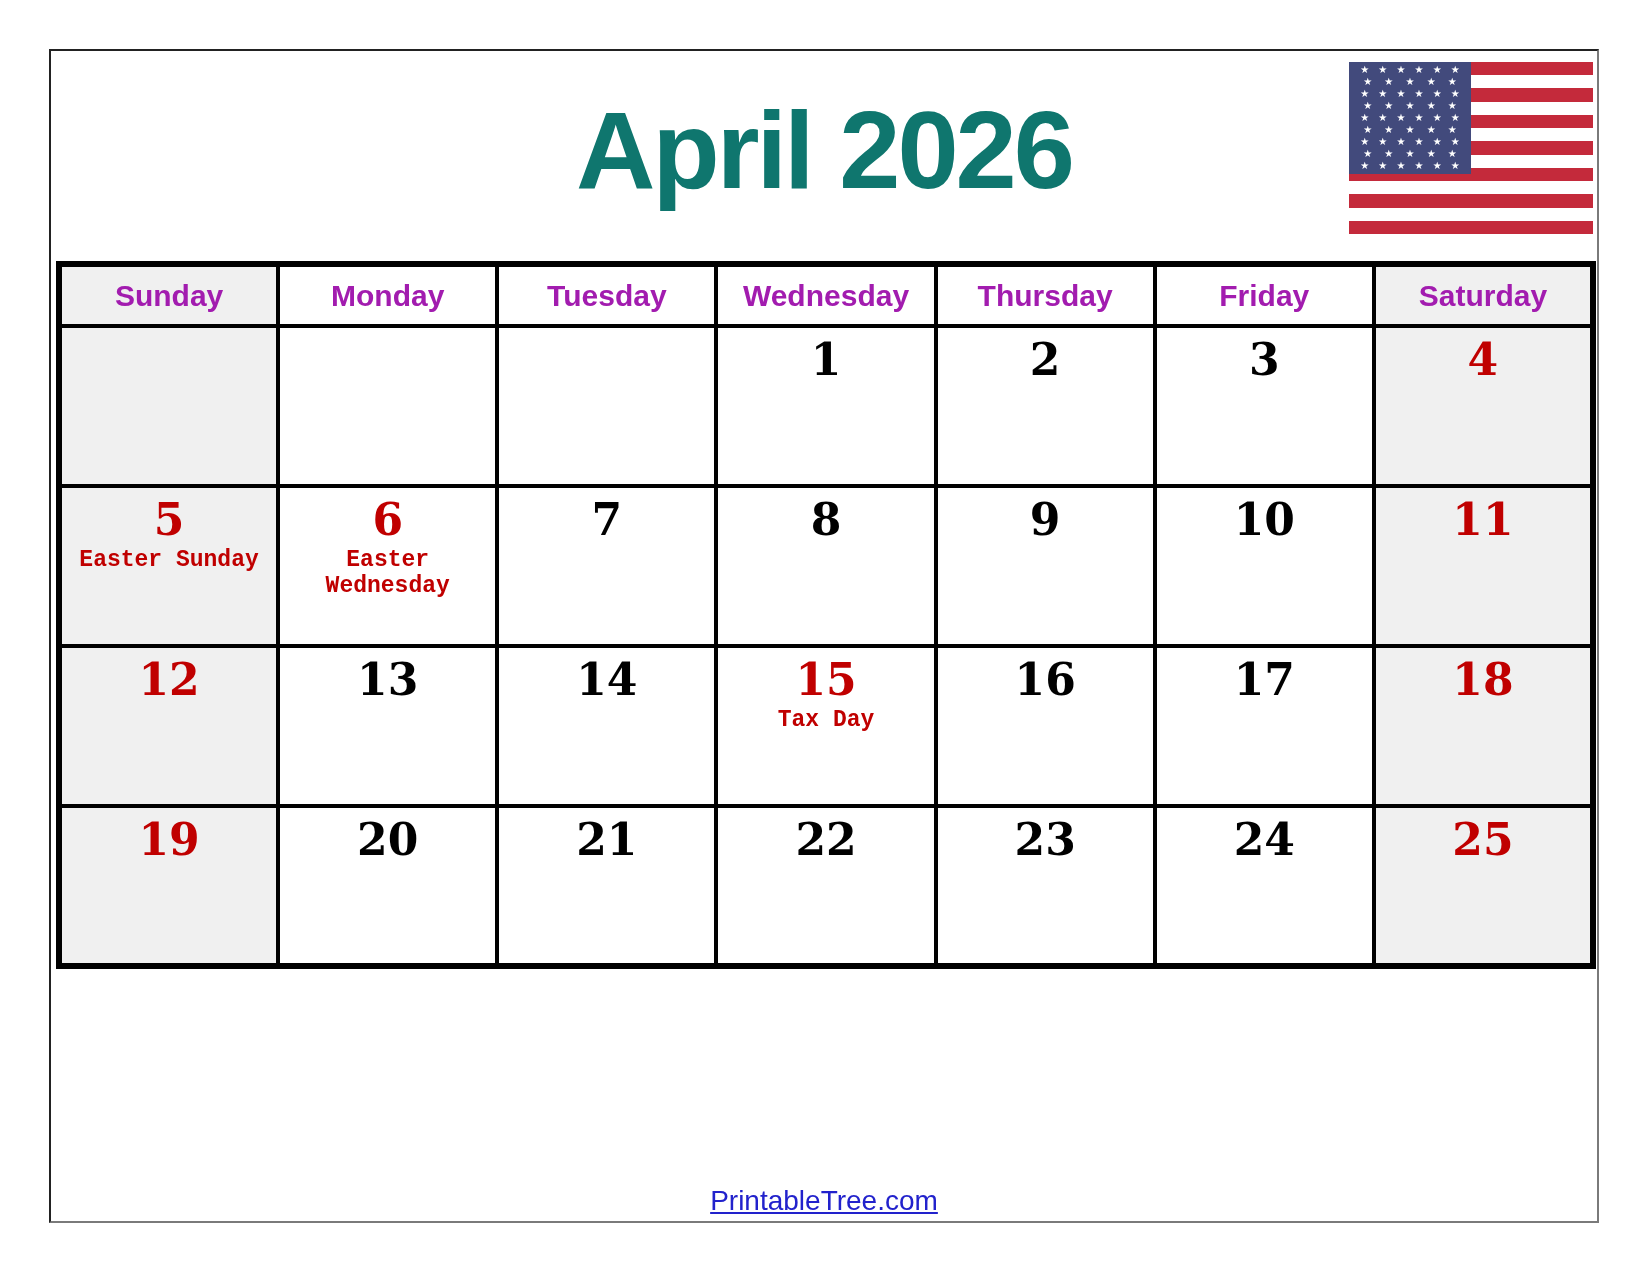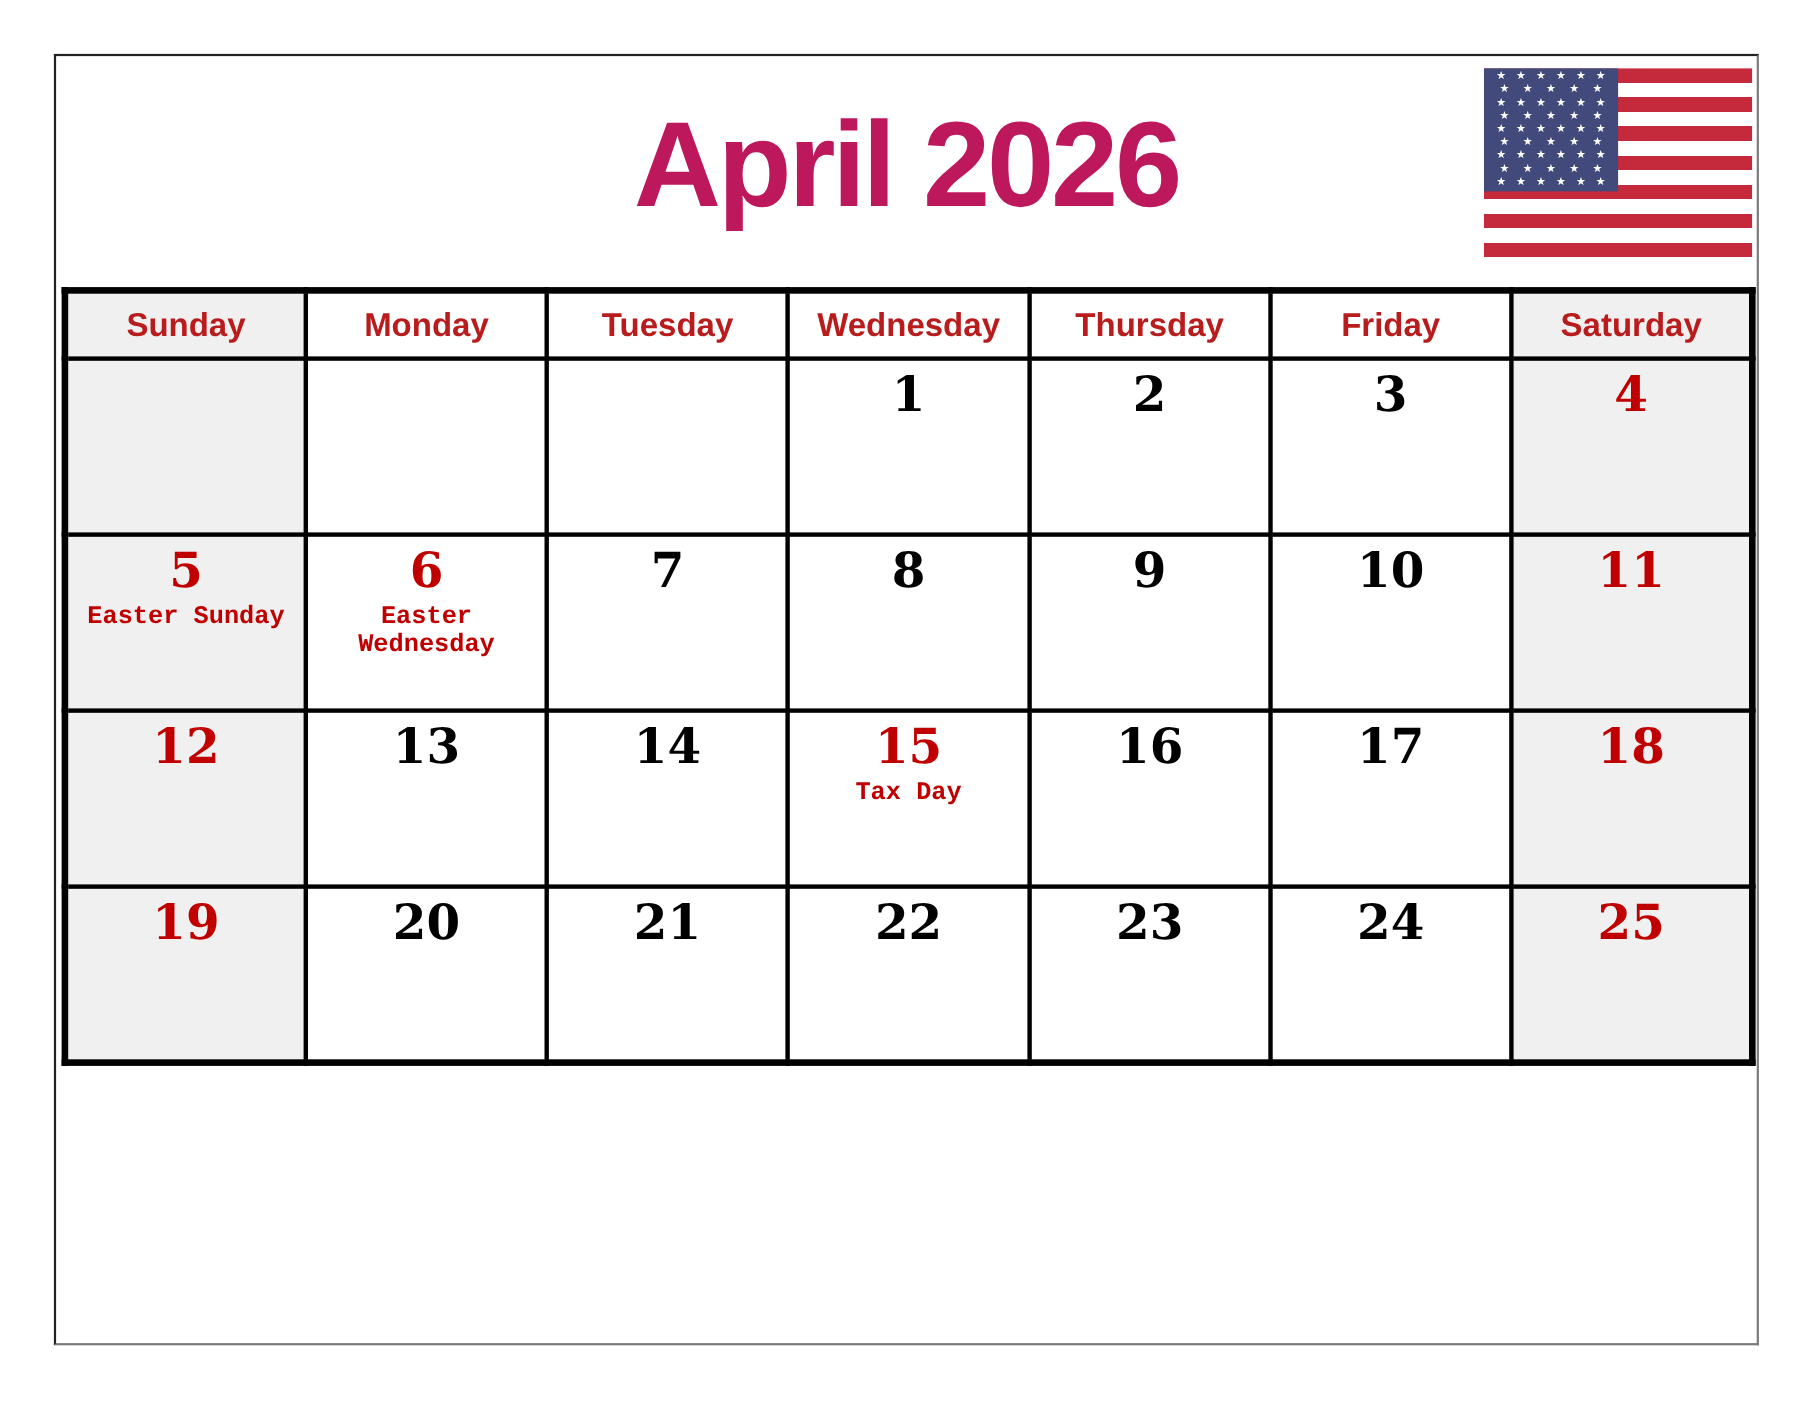--- a/index.html
+++ b/index.html
@@ -20,21 +20,21 @@
   }
   .frame{
     position:absolute;left:49px;top:49px;width:1550px;height:1174px;
     border:2px solid;
     border-color:var(--page-border-dark) var(--page-border-light) var(--page-border-light) var(--page-border-dark);
     background:#ffffff;
   }
   .page-title{
     position:absolute;top:38px;left:0;width:100%;margin:0;
     text-align:center;
-    font-size:110px;font-weight:800;letter-spacing:-3px;color:#be185d;
+    font-size:110px;font-weight:800;letter-spacing:-3px;color:#0f766e;
     line-height:1.1;
   }
   
   .flag{
     position:absolute;top:11px;right:4px;width:244px;height:172px;
     overflow:hidden;
   }
   .flag .stripes{
     position:absolute;left:0;top:0;right:0;bottom:0;
     background:repeating-linear-gradient(to bottom,
@@ -56,21 +56,21 @@
     width:1540px;table-layout:fixed;
     border-collapse:collapse;
     border:6px solid var(--grid-border);
     background:#ffffff;
   }
   table.calendar th,
   table.calendar td{
     border:4px solid var(--grid-border);
   }
   th.wd{
-    height:62px;font-size:30px;font-weight:bold;color:#b91c1c;
+    height:62px;font-size:30px;font-weight:bold;color:#a21caf;
     text-align:center;vertical-align:middle;
     font-family:"Liberation Sans",sans-serif;
   }
   td.cell{
     height:160px;vertical-align:top;text-align:center;
     padding-top:8px;
   }
   .weekend{background:var(--weekend-bg);}
   .red{color:var(--accent-red);}
   .num{
@@ -272,14 +272,17 @@
           <td class="cell">
             <div class="num">24</div>
           </td>
           <td class="cell weekend">
             <div class="num red">25</div>
           </td>
         </tr>
       </tbody>
   </table>
 
+  <div class="footer">
+    <a>PrintableTree.com</a>
+  </div>
 
 </div>
 
 </body></html>

